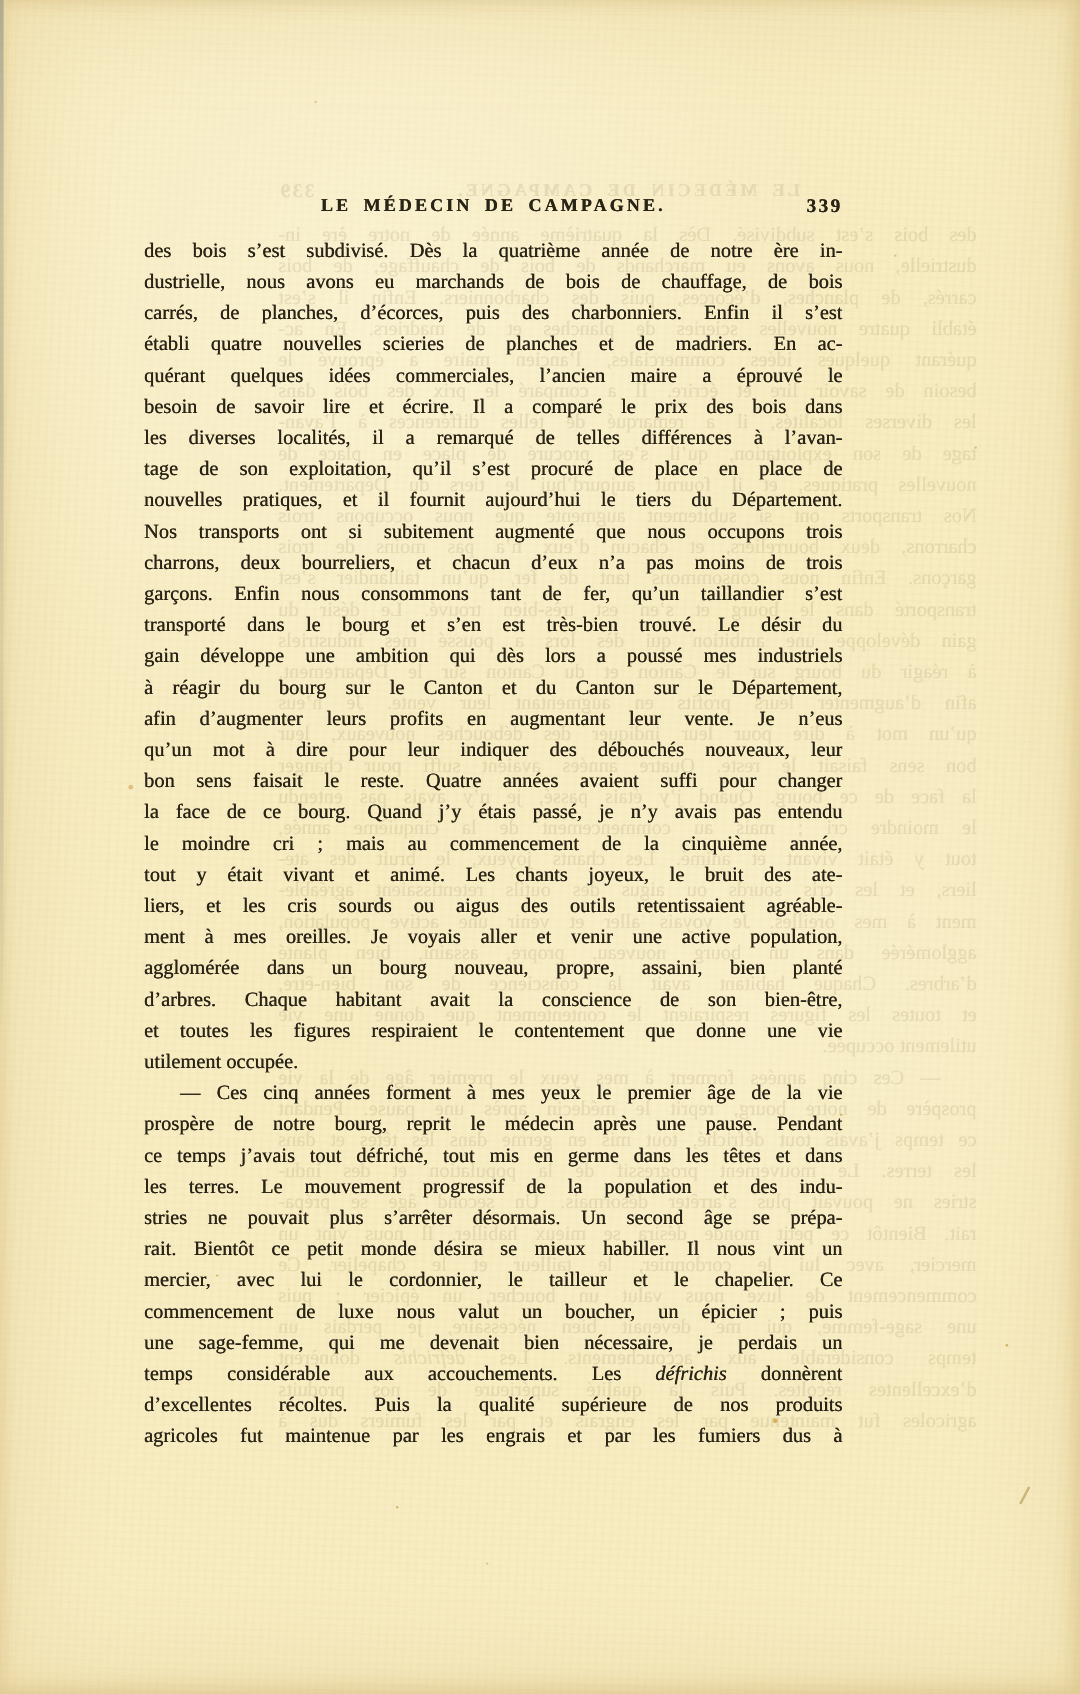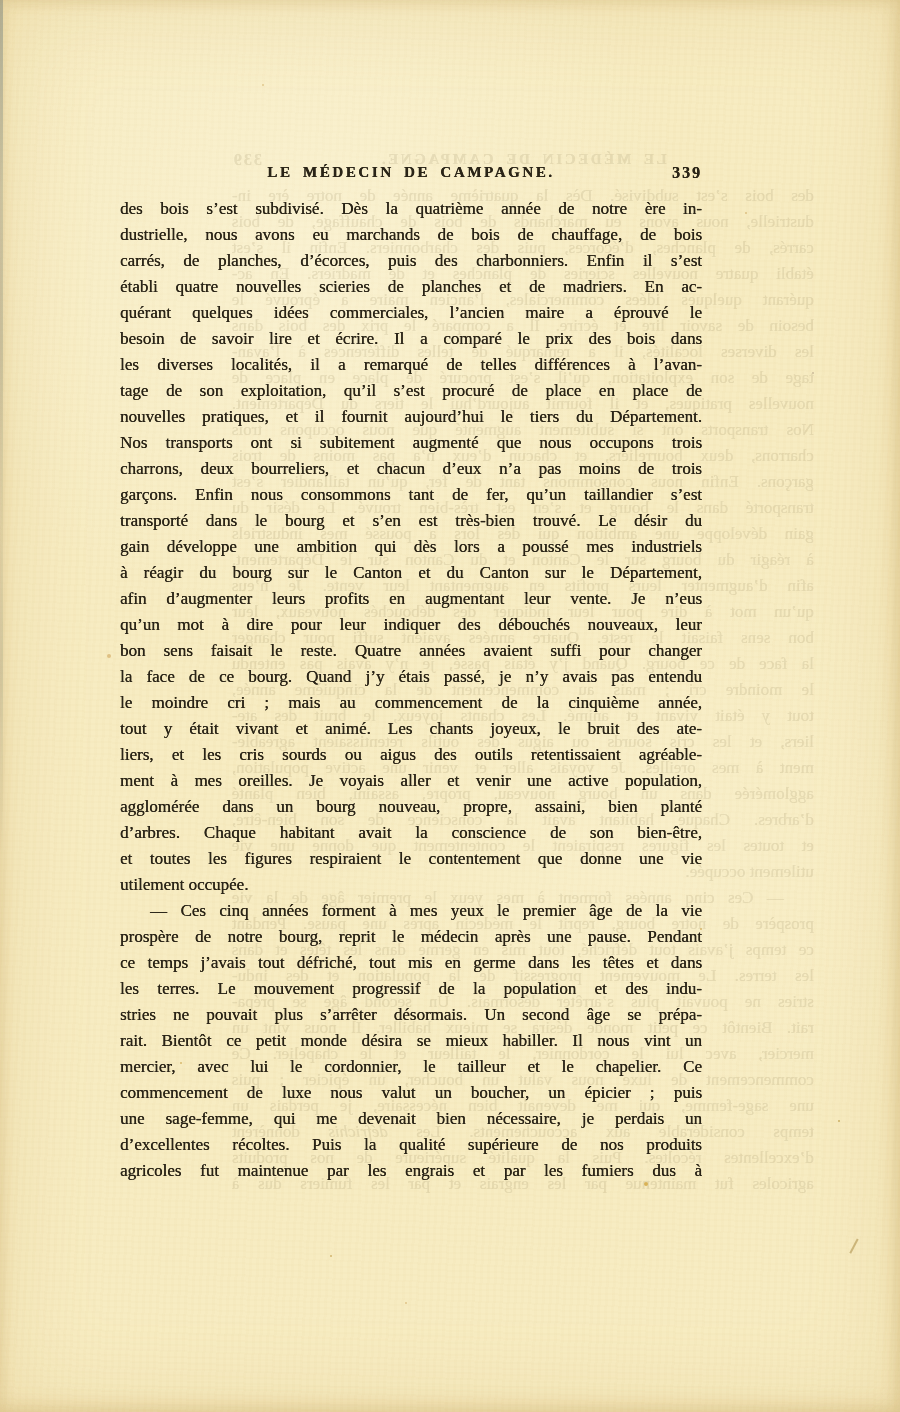--- a/index.html
+++ b/index.html
@@ -179,20 +179,21 @@
         <div class="line">utilement occupée.</div>
         <div class="line full indent">— Ces cinq années forment à mes yeux le premier âge de la vie</div>
         <div class="line full">prospère de notre bourg, reprit le médecin après une pause. Pendant</div>
         <div class="line full">ce temps j’avais tout défriché, tout mis en germe dans les têtes et dans</div>
         <div class="line full">les terres. Le mouvement progressif de la population et des indu-</div>
         <div class="line full">stries ne pouvait plus s’arrêter désormais. Un second âge se prépa-</div>
         <div class="line full">rait. Bientôt ce petit monde désira se mieux habiller. Il nous vint un</div>
         <div class="line full">mercier, avec lui le cordonnier, le tailleur et le chapelier. Ce</div>
         <div class="line full">commencement de luxe nous valut un boucher, un épicier ; puis</div>
         <div class="line full">une sage-femme, qui me devenait bien nécessaire, je perdais un</div>
+        <div class="line full"><span>temps considérable aux accouchements. Les </span><span class="it">défrichis</span><span> donnèrent</span></div>
         <div class="line full">d’excellentes récoltes. Puis la qualité supérieure de nos produits</div>
         <div class="line full">agricoles fut maintenue par les engrais et par les fumiers dus à</div>
       </div>
   </div>
 
   <div class="speck"></div>
   <div class="scratch"></div>
   <div class="edge-left"></div>
   <div class="vignette"></div>
 

